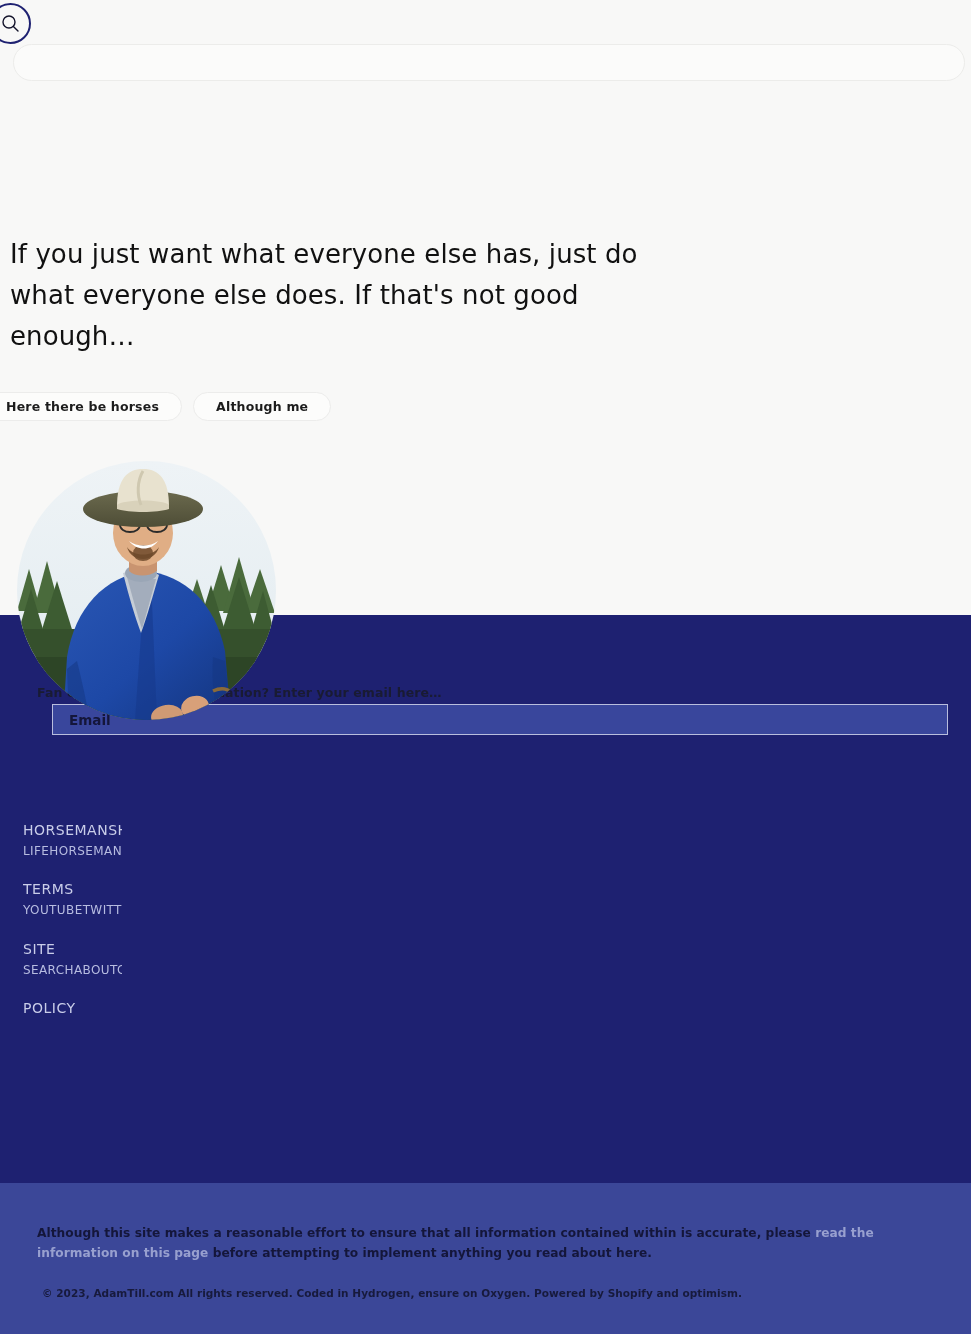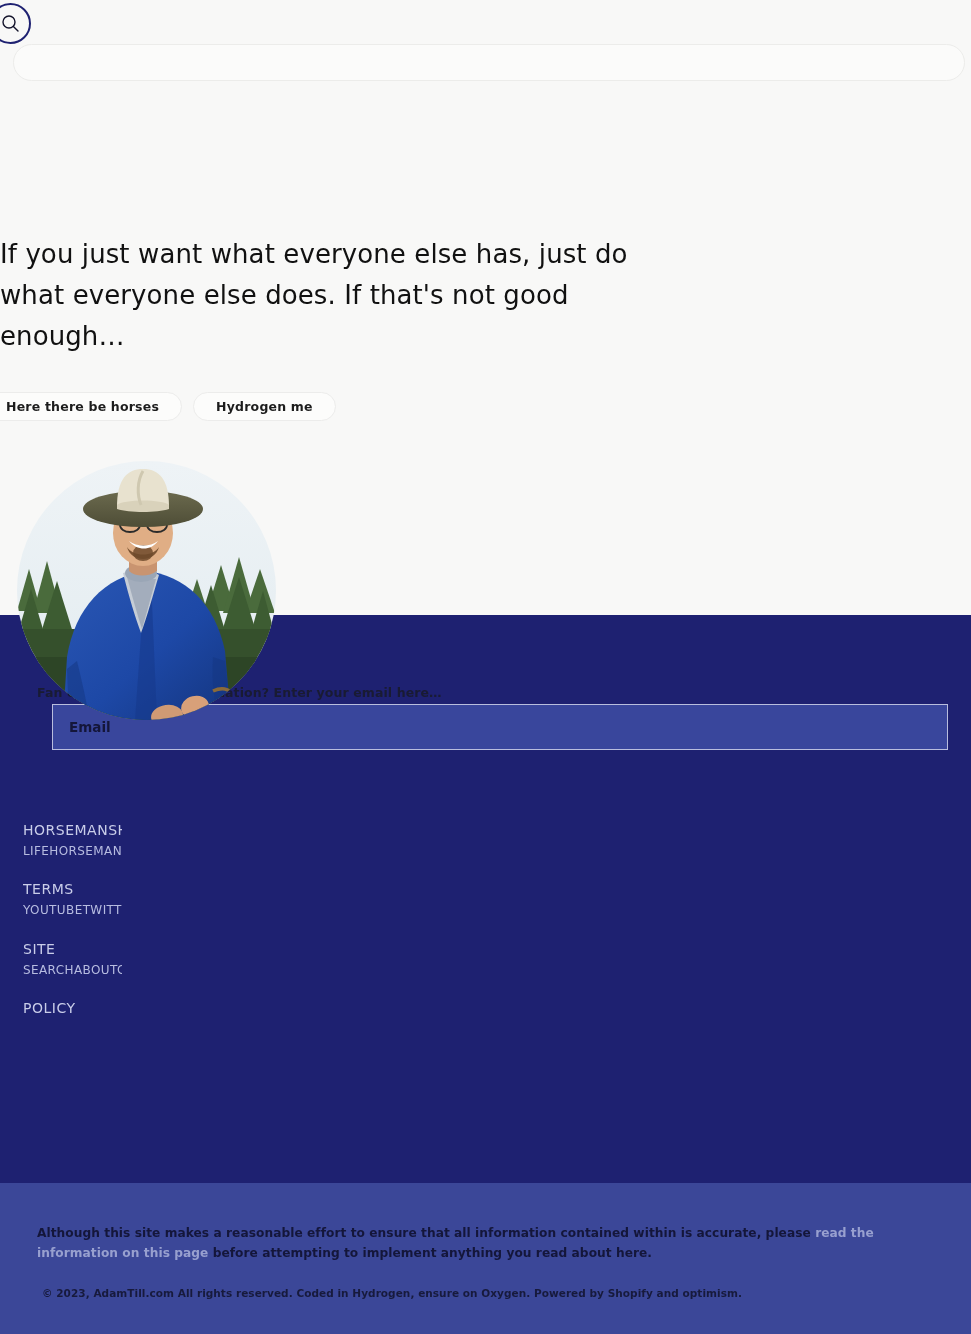--- a/index.html
+++ b/index.html
@@ -69,20 +69,21 @@
   .hero-title {
     position: absolute;
     top: 19px;
     left: 0px;
     width: 640px;
     font-size: 26px;
     font-weight: 400;
     line-height: 41px;
     color: #111111;
     letter-spacing: 0.1px;
+    padding-left: 10px;
   }
 
   .hero-actions {
     position: absolute;
     top: 177px;
     left: -17px;
     display: flex;
     gap: 11px;
   }
 
@@ -133,21 +134,21 @@
     color: #191b33;
     letter-spacing: 0.1px;
     z-index: 8;
   }
 
   .newsletter-input {
     position: absolute;
     top: 89px;
     left: 52px;
     width: 896px;
-    height: 46px;
+    height: 31px;
     background: #39469c;
     border: 1px solid #b9bede;
     font-family: "DejaVu Sans", "Liberation Sans", sans-serif;
     font-size: 13.5px;
     font-weight: 600;
     color: #14163a;
     padding: 0 16px;
     outline: none;
     z-index: 7;
   }
@@ -241,21 +242,21 @@
   <input class="search-input" type="text" placeholder="" style="">
 
 </div>
 
 <div class="hero">
 
   <h1 class="hero-title">If you just want what everyone else has, just do what everyone else does. If that's not good enough…</h1>
 
   <div class="hero-actions">
     <button class="pill-btn">Here there be horses</button>
-    <button class="pill-btn">Hydrogen me</button>
+    <button class="pill-btn">Although me</button>
   </div>
 
 </div>
 
 <div class="footer">
 
   <div class="newsletter-label">Fan of irregular communication? Enter your email here…</div>
 
   <input class="newsletter-input" type="email" placeholder="Email" style="">
 

